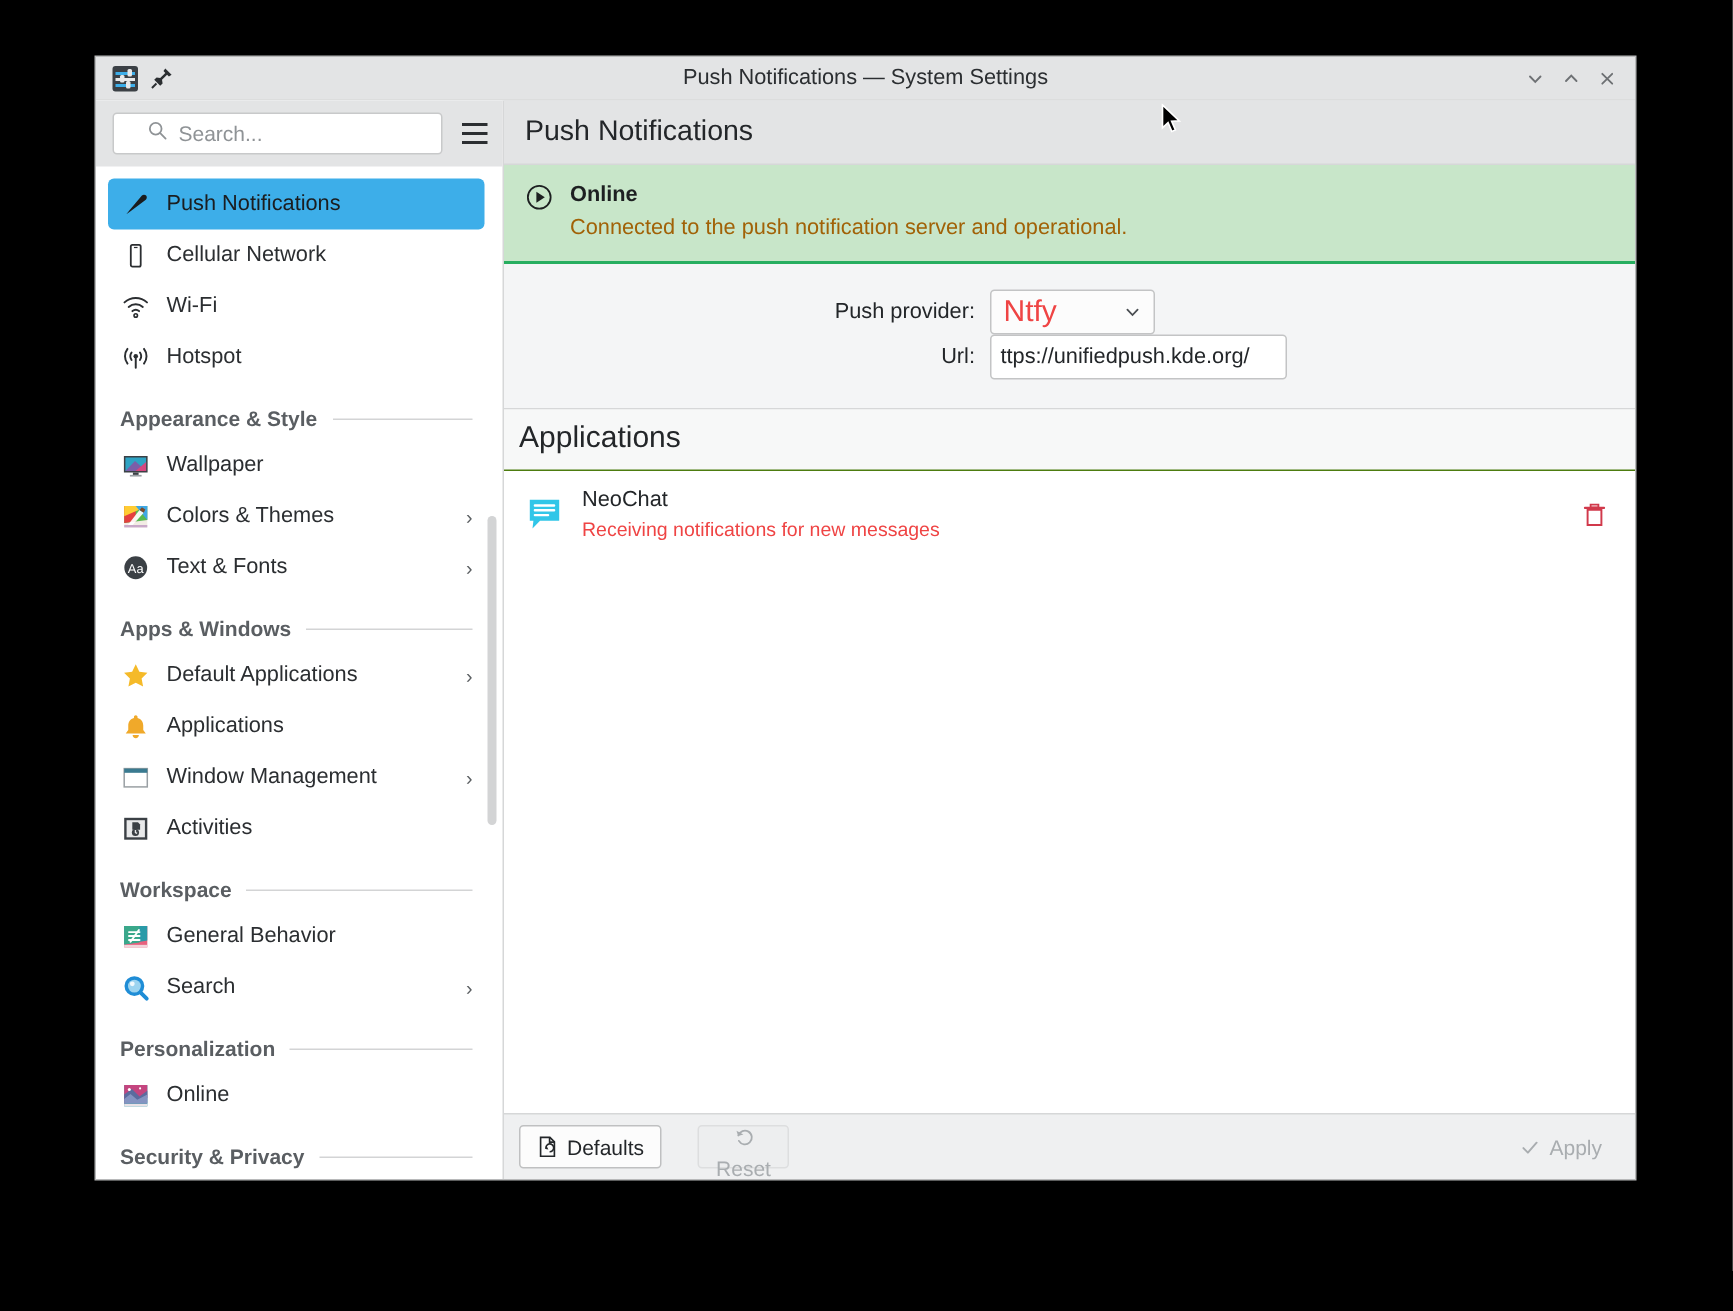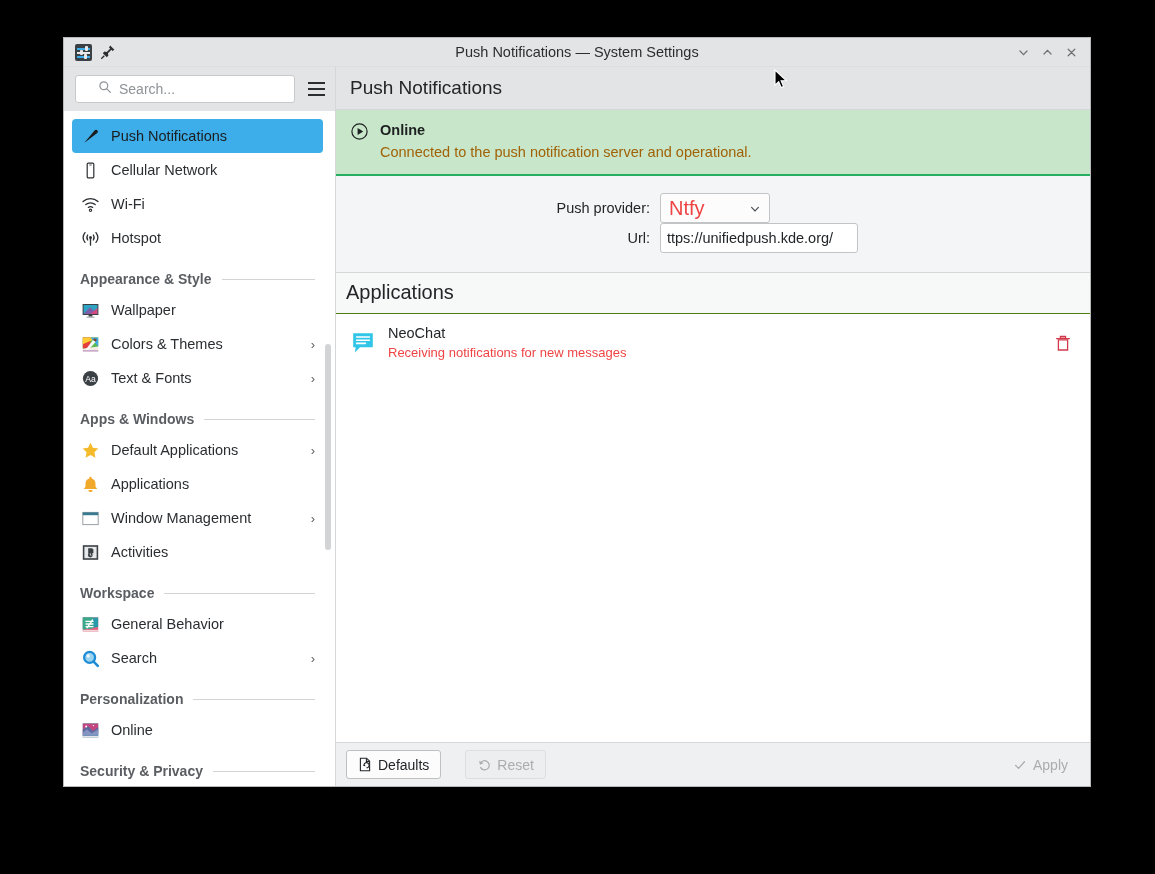--- a/index.html
+++ b/index.html
@@ -188,21 +188,21 @@
   .footer {
     height: 44px; flex: 0 0 44px; background: #eff0f1;
     border-top: 1px solid #d6d7d8;
     display: flex; align-items: center; padding: 0 10px; gap: 24px;
   }
   .btn {
     height: 29px; border-radius: 3px; display: flex; align-items: center;
     gap: 6px; padding: 0 11px; font-size: 14px;
   }
   .btn.enabled { background: #fcfcfc; border: 1px solid #bfc0c1; color: #232629; }
-  .btn.disabled { background: #edeeef; border: 1px solid #dddedf; color: #a9adb0; }
+  .btn.disabled { background: #edeeef; border: 1px solid #dddedf; color: #a9adb0; flex-direction: column; }
   .btn.flat-disabled { background: transparent; border: 1px solid transparent; color: #a9adb0; }
   .btn .bi { display:flex; align-items:center; }
   .spacer { flex: 1; }
 
   
   #cursor { position: absolute; left: 774px; top: 69px; z-index: 50; pointer-events:none;}
 </style>
 </head>
 <body>
 

